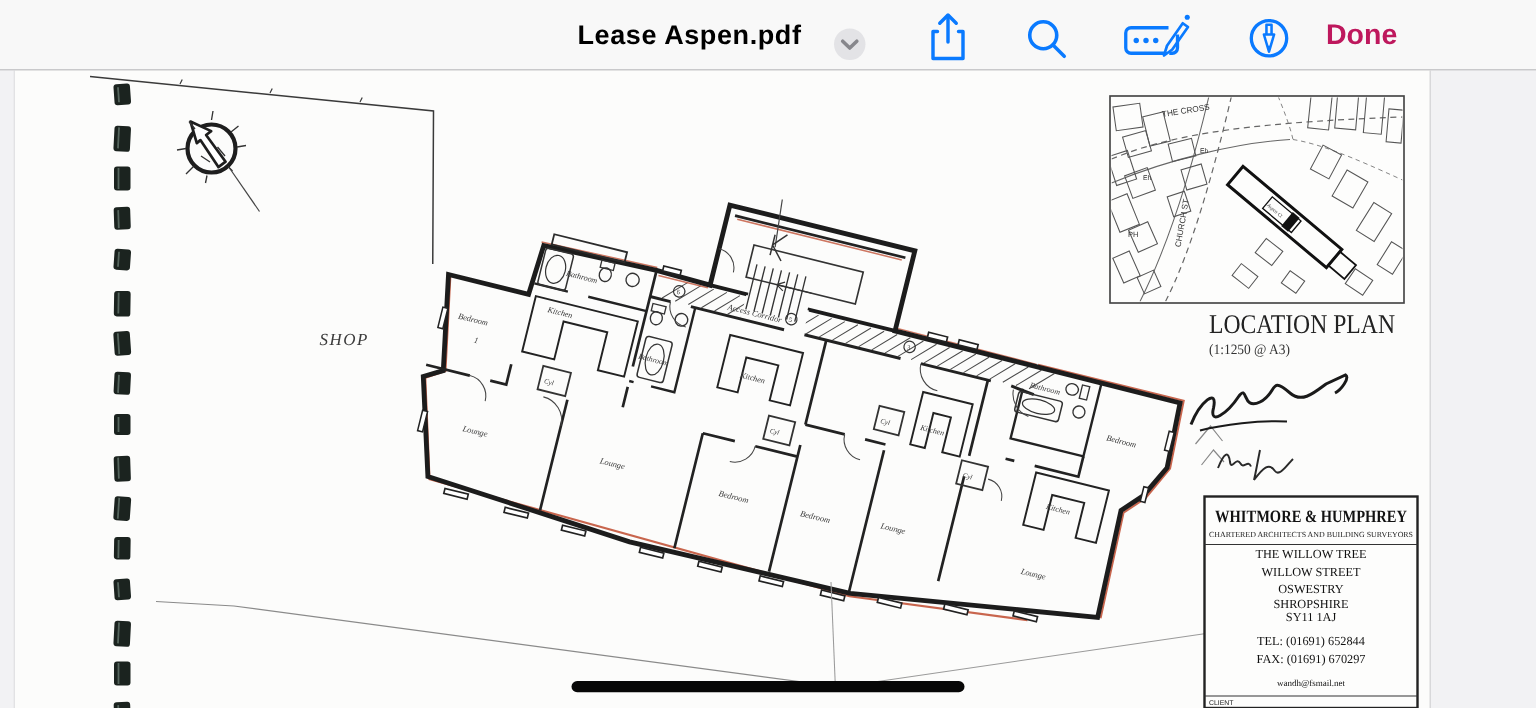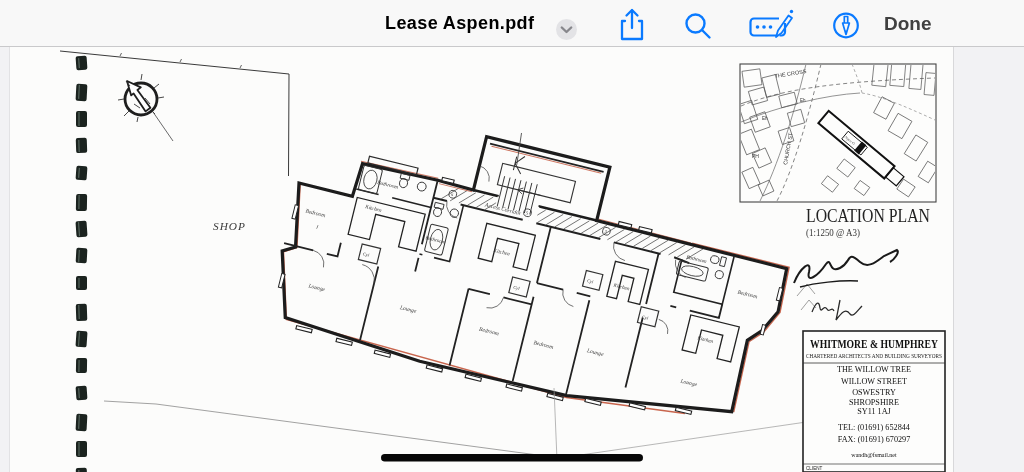--- a/index.html
+++ b/index.html
@@ -389,14 +389,14 @@
     <path d="M31,30 L33,23.5 L43.5,8.5 L47,11 L36.5,26 Z" fill="none" stroke="#0a7aff" stroke-width="1.8" stroke-linejoin="round"></path>
     <circle cx="46.5" cy="4.5" r="1.7" fill="#0a7aff"></circle>
   </svg>
 
   <svg class="abs" style="left:831px;top:11px;" width="30" height="30" viewBox="0 0 30 30">
     <circle cx="15" cy="14.5" r="11.8" fill="none" stroke="#0a7aff" stroke-width="2.2"></circle>
     <path d="M13.3,5.5 L16.7,5.5 L16.7,12 L13.3,12 Z M13.3,12 L11.6,12 L15,23.5 L18.4,12 L16.7,12" fill="none" stroke="#0a7aff" stroke-width="1.7" stroke-linejoin="round"></path>
     <path d="M14.2,19.5 L15,23.5 L15.8,19.5 Z" fill="#0a7aff"></path>
   </svg>
 
-  <span class="abs" style="left:884px;top:13px;font-size:19px;font-weight:bold;color:#404040;">Done</span>
+  <span class="abs" style="left:884px;top:13px;font-size:19px;font-weight:bold;color:#be185d;">Done</span>
 </div>
 
 </body></html>

